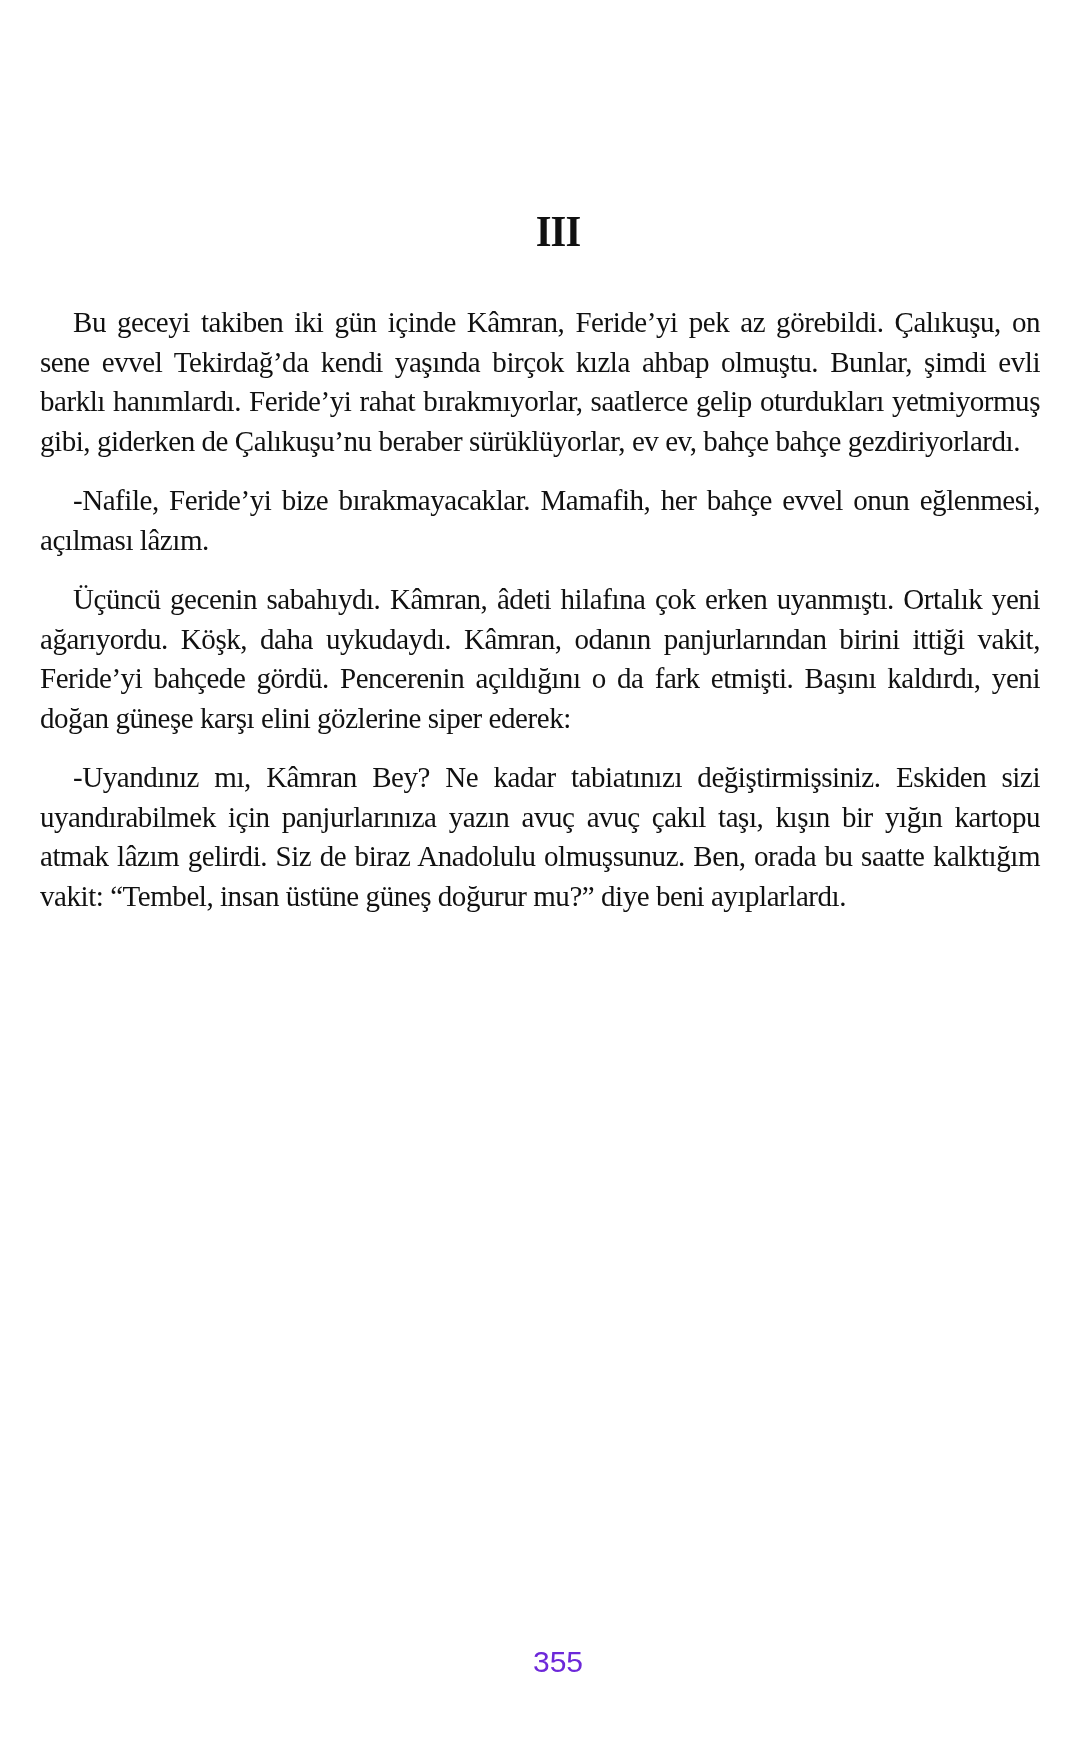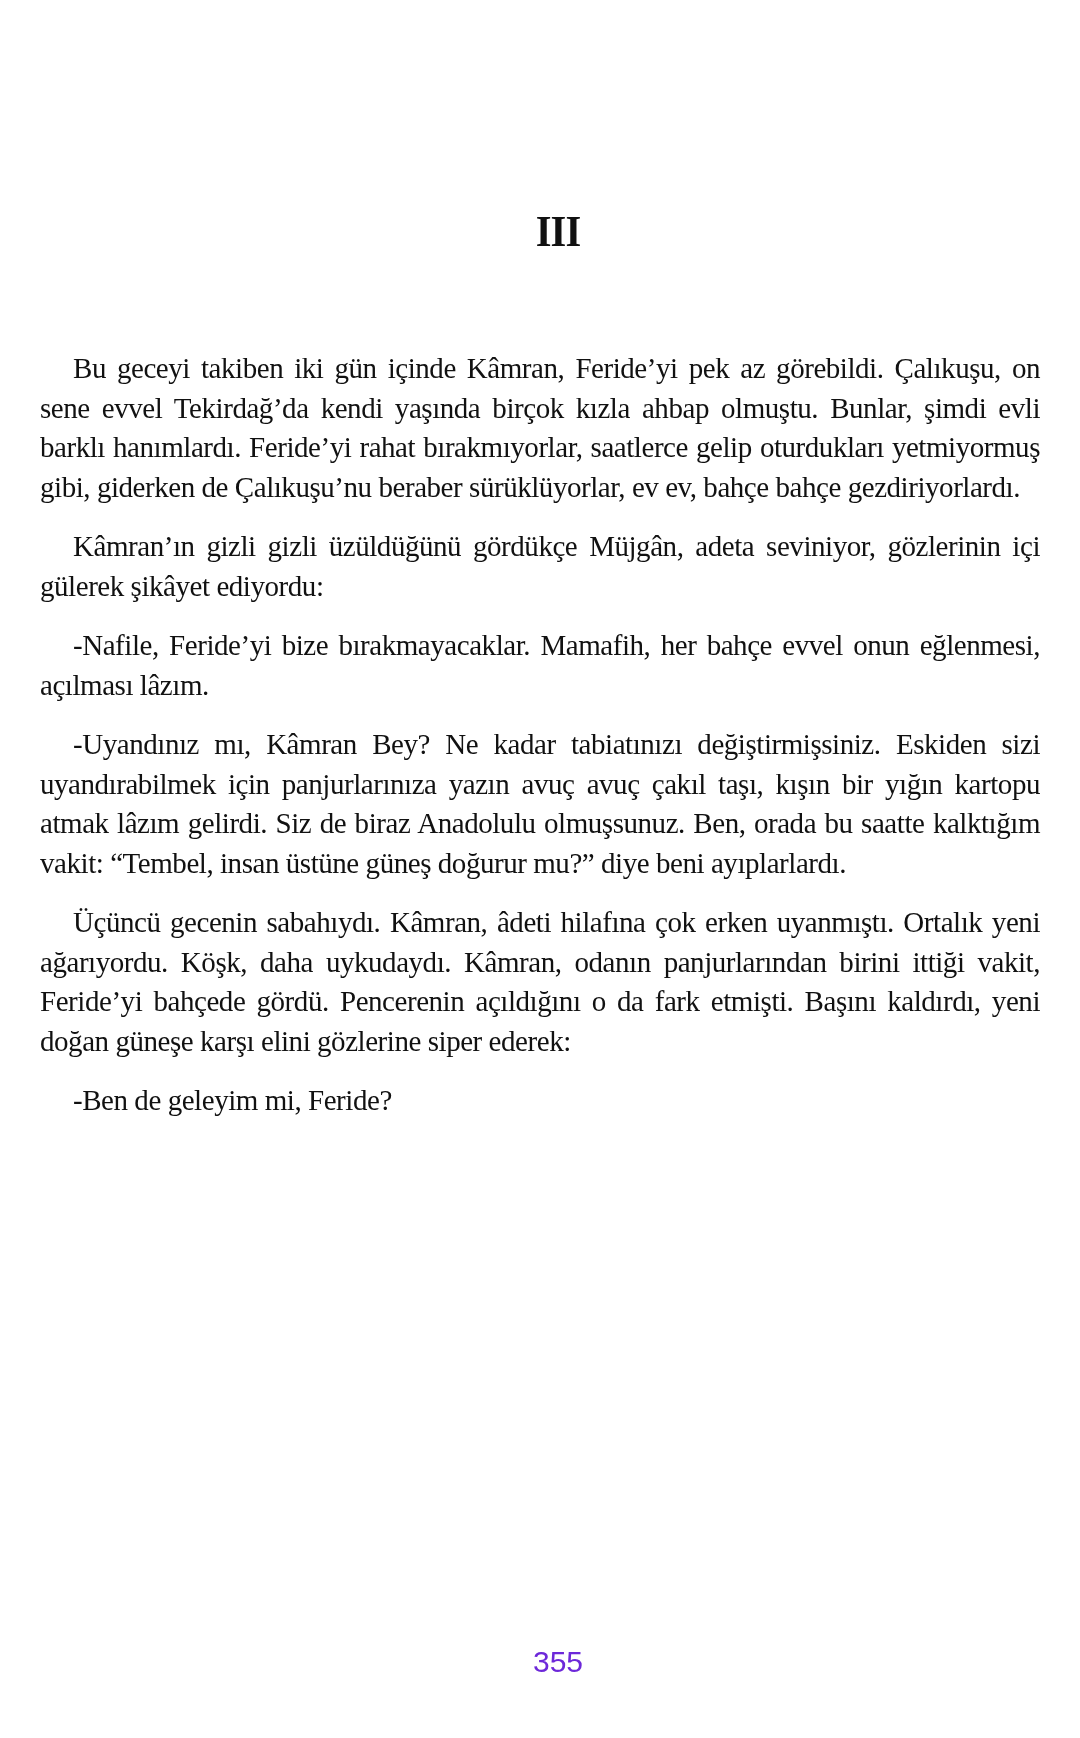--- a/index.html
+++ b/index.html
@@ -7,21 +7,21 @@
   .page { position: absolute; left: 0; top: 0; width: 1080px; height: 1478px; background: #ffffff; color: #111; padding-left: 36px; }
   .chapter-title {
     position: absolute; left: 0; right: 0; top: 178px;
     text-align: center;
     font-family: "Liberation Serif", "DejaVu Serif", serif;
     font-weight: bold; font-size: 44px; line-height: 50px;
     letter-spacing: -1px;
     transform: scaleX(0.92);
   }
   .body {
-    position: absolute; left: 40px; top: 303px; width: 1000px; margin-top: 46px;
+    position: absolute; left: 40px; top: 303px; width: 1000px;
   }
   .para {
     font-family: "Liberation Serif", "DejaVu Serif", serif;
     font-size: 29px;
     line-height: 39.5px;
     text-align: justify;
     text-indent: 33px;
     margin: 0 0 20px 0;
     letter-spacing: -0.45px;
     word-spacing: 0px;
@@ -34,21 +34,19 @@
   }
 </style>
 </head>
 <body>
 
 <div class="page">
   <h1 class="chapter-title">III</h1>
 
   <div class="body">
     <p class="para">Bu geceyi takiben iki gün içinde Kâmran, Feride’yi pek az görebildi. Çalıkuşu, on sene evvel Tekirdağ’da kendi yaşında birçok kızla ahbap olmuştu. Bunlar, şimdi evli barklı hanımlardı. Feride’yi rahat bırakmıyorlar, saatlerce gelip oturdukları yetmiyormuş gibi, giderken de Çalıkuşu’nu beraber sürüklüyorlar, ev ev, bahçe bahçe gezdiriyorlardı.</p>
-    <p class="para">Kâmran’ın gizli gizli üzüldüğünü gördükçe Müjgân, adeta seviniyor, gözlerinin içi gülerek şikâyet ediyordu:</p>
     <p class="para">-Nafile, Feride’yi bize bırakmayacaklar. Mamafih, her bahçe evvel onun eğlenmesi, açılması lâzım.</p>
+    <p class="para">Üçüncü gecenin sabahıydı. Kâmran, âdeti hilafına çok erken uyanmıştı. Ortalık yeni ağarıyordu. Köşk, daha uykudaydı. Kâmran, odanın panjurlarından birini ittiği vakit, Feride’yi bahçede gördü. Pencerenin açıldığını o da fark etmişti. Başını kaldırdı, yeni doğan güneşe karşı elini gözlerine siper ederek:</p>
     <p class="para">-Uyandınız mı, Kâmran Bey? Ne kadar tabiatınızı değiştirmişsiniz. Eskiden sizi uyandırabilmek için panjurlarınıza yazın avuç avuç çakıl taşı, kışın bir yığın kartopu atmak lâzım gelirdi. Siz de biraz Anadolulu olmuşsunuz. Ben, orada bu saatte kalktığım vakit: “Tembel, insan üstüne güneş doğurur mu?” diye beni ayıplarlardı.</p>
-    <p class="para">Üçüncü gecenin sabahıydı. Kâmran, âdeti hilafına çok erken uyanmıştı. Ortalık yeni ağarıyordu. Köşk, daha uykudaydı. Kâmran, odanın panjurlarından birini ittiği vakit, Feride’yi bahçede gördü. Pencerenin açıldığını o da fark etmişti. Başını kaldırdı, yeni doğan güneşe karşı elini gözlerine siper ederek:</p>
-    <p class="para">-Ben de geleyim mi, Feride?</p>
   </div>
 
   <div class="page-number">355</div>
 </div>
 
 </body></html>

